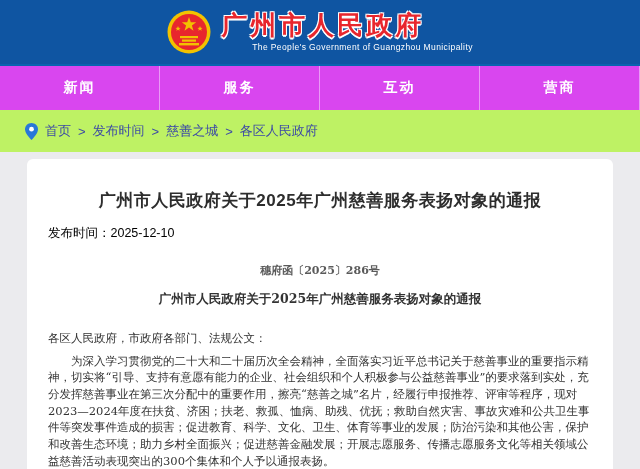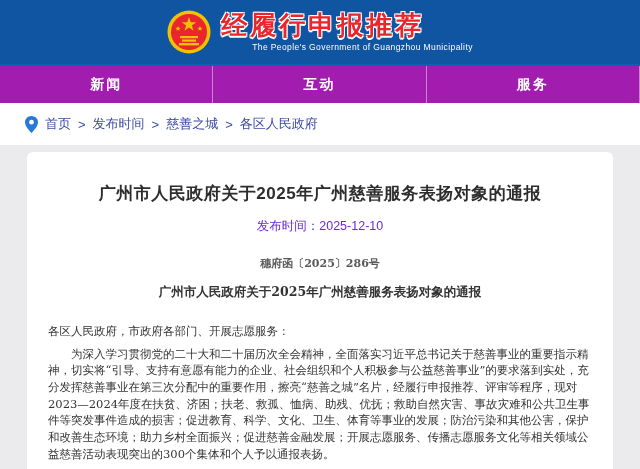--- a/index.html
+++ b/index.html
@@ -9,38 +9,38 @@
   
   .banner { height:64px; background:#0f55a2; display:flex; align-items:center; justify-content:center; }
   .logo { display:flex; align-items:center; gap:10px; cursor:pointer; }
   .emblem { width:44px; height:44px; flex:0 0 auto; }
   .logo-text { display:flex; flex-direction:column; }
   .site-title { font-size:26px; font-weight:900; letter-spacing:3px; color:#e8262d;
     text-shadow:-1px -1px 0 #fff, 1px -1px 0 #fff, -1px 1px 0 #fff, 1px 1px 0 #fff, 0 2px 0 #fff; line-height:1.05; }
   .site-subtitle { font-size:8.5px; color:#ffffff; letter-spacing:.4px; margin-top:3px;margin-left:31px; }
 
   
-  .nav { height:39px; background:#a21caf; border-top:2px solid #0a63af; display:flex; }
+  .nav { height:46px; background:#d946ef; border-top:2px solid #0a63af; display:flex; }
   .nav-item { flex:1; display:flex; align-items:center; justify-content:center;
     color:#ffffff; font-size:14px; font-weight:bold; letter-spacing:2px;
     border-right:1px solid rgba(255,255,255,.45); cursor:pointer; }
 
   
-  .crumbs { height:42px; background:#ffffff; display:flex; align-items:center; padding:0 25px;
+  .crumbs { height:42px; background:#bef264; display:flex; align-items:center; padding:0 25px;
     font-size:13px; color:#3c4aa5; }
   .crumbs .pin { width:13px; height:17px; margin-right:7px; flex:0 0 auto; }
   .crumb { cursor:pointer; }
   .crumb-sep { margin:0 7px; color:#3c4aa5; }
 
   
   .page-main { height:332px; background:#ebebee; padding:7px 27px 0; }
   .card { background:#ffffff; border-radius:6px 6px 0 0; height:100%; padding:30px 21px 0; overflow:hidden; }
 
   .art-title { text-align:center; font-size:17px; font-weight:bold; color:#2d2d2d; letter-spacing:.5px; }
-  .art-meta { margin-top:13px; text-align:center; font-size:12.5px; color:#6d28d9; line-height:1.35; }
+  .art-meta { margin-top:13px; text-align:left; font-size:12.5px; color:#000000; line-height:1.35; }
 
   .doc-number { margin-top:21px; text-align:center; font-size:11px; color:#5a5a5a;
     font-family:"DejaVu Serif", serif;font-weight:bold; }
   .doc-title { margin-top:13px; text-align:center; font-size:12.5px; font-weight:bold; color:#333;
     font-family:"DejaVu Serif", serif; }
 
   .doc-body { margin-top:22px; font-family:"DejaVu Serif", serif; font-size:11.5px; color:#333;
     line-height:1.45; }
   .doc-body .salutation { margin-bottom:6px; }
   .doc-body p.para { text-indent:2em; margin-bottom:6px; }
@@ -54,30 +54,31 @@
       <circle cx="22" cy="22" r="21.5" fill="#f2c200"></circle>
       <circle cx="22" cy="22" r="18" fill="#e8262d"></circle>
       <polygon fill="#f2c200" points="22,7 23.8,12.2 29.2,12.2 24.9,15.5 26.5,20.7 22,17.5 17.5,20.7 19.1,15.5 14.8,12.2 20.2,12.2"></polygon>
       <polygon fill="#f2c200" points="11,16 11.7,17.8 13.6,17.9 12.1,19 12.7,20.8 11,19.7 9.3,20.8 9.9,19 8.4,17.9 10.3,17.8"></polygon>
       <polygon fill="#f2c200" points="33,16 33.7,17.8 35.6,17.9 34.1,19 34.7,20.8 33,19.7 31.3,20.8 31.9,19 30.4,17.9 32.3,17.8"></polygon>
       <rect x="13" y="26" width="18" height="2.2" fill="#f2c200"></rect>
       <rect x="15" y="29.5" width="14" height="2.2" fill="#f2c200"></rect>
       <rect x="12" y="33" width="20" height="2.4" fill="#f2c200"></rect>
     </svg>
     <div class="logo-text">
-      <div class="site-title">经履行申报推荐</div>
+      <div class="site-title">广州市人民政府</div>
       <div class="site-subtitle">The People's Government of Guangzhou Municipality</div>
     </div>
   </div>
 </div>
 
 <div class="nav">
   <div class="nav-item">新闻</div>
+  <div class="nav-item">服务</div>
   <div class="nav-item">互动</div>
-  <div class="nav-item">服务</div>
+  <div class="nav-item">营商</div>
 </div>
 
 <div class="crumbs">
   <svg class="pin" viewBox="0 0 13 17">
     <path d="M6.5 0C2.9 0 0 2.8 0 6.3 0 11 6.5 17 6.5 17S13 11 13 6.3C13 2.8 10.1 0 6.5 0z" fill="#2878d8"></path>
     <circle cx="6.5" cy="6.2" r="2.4" fill="#ffffff"></circle>
   </svg>
   <span class="crumb">首页</span>
   <span class="crumb-sep">&gt;</span>
   <span class="crumb">发布时间</span>
@@ -89,18 +90,18 @@
 
 <div class="page-main">
   <div class="card">
     <div class="art-title">广州市人民政府关于2025年广州慈善服务表扬对象的通报</div>
     <div class="art-meta">
       <div>发布时间：2025-12-10</div>
     </div>
     <div class="doc-number">穗府函〔2025〕286号</div>
     <div class="doc-title">广州市人民政府关于2025年广州慈善服务表扬对象的通报</div>
     <div class="doc-body">
-      <p class="salutation">各区人民政府，市政府各部门、开展志愿服务：</p>
+      <p class="salutation">各区人民政府，市政府各部门、法规公文：</p>
       <p class="para">为深入学习贯彻党的二十大和二十届历次全会精神，全面落实习近平总书记关于慈善事业的重要指示精神，切实将“引导、支持有意愿有能力的企业、社会组织和个人积极参与公益慈善事业”的要求落到实处，充分发挥慈善事业在第三次分配中的重要作用，擦亮“慈善之城”名片，经履行申报推荐、评审等程序，现对2023—2024年度在扶贫、济困；扶老、救孤、恤病、助残、优抚；救助自然灾害、事故灾难和公共卫生事件等突发事件造成的损害；促进教育、科学、文化、卫生、体育等事业的发展；防治污染和其他公害，保护和改善生态环境；助力乡村全面振兴；促进慈善金融发展；开展志愿服务、传播志愿服务文化等相关领域公益慈善活动表现突出的300个集体和个人予以通报表扬。</p>
 
     </div>
   </div>
 </div>
 
 </body></html>

